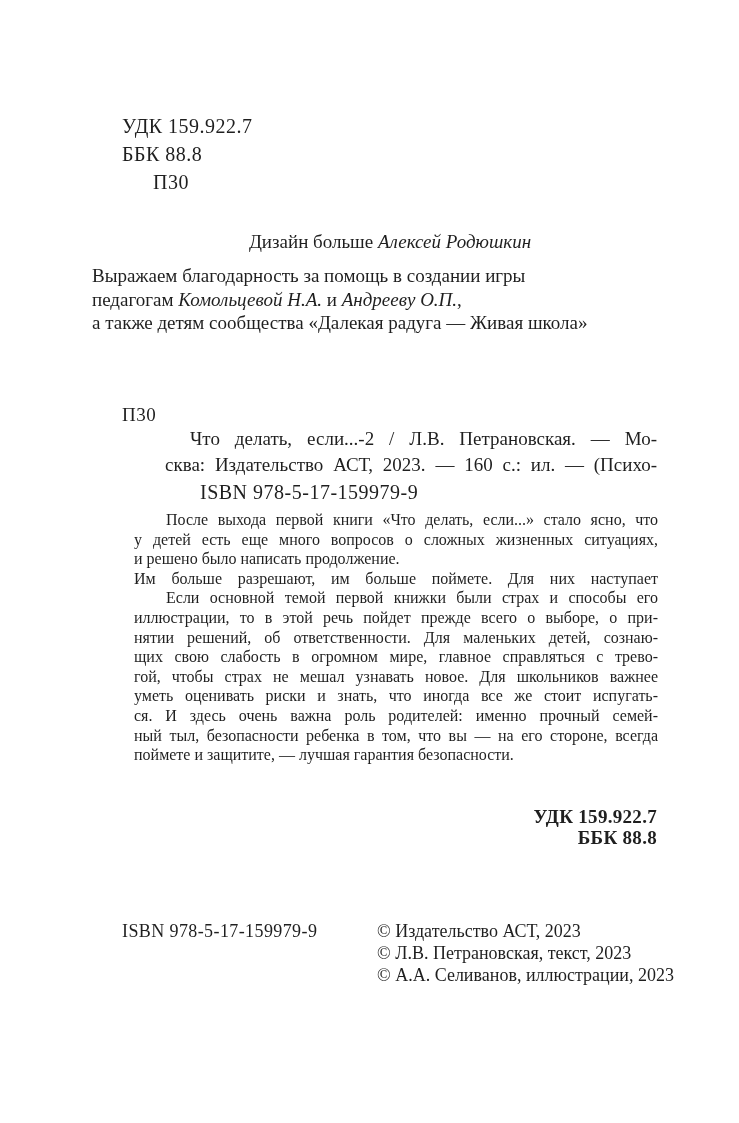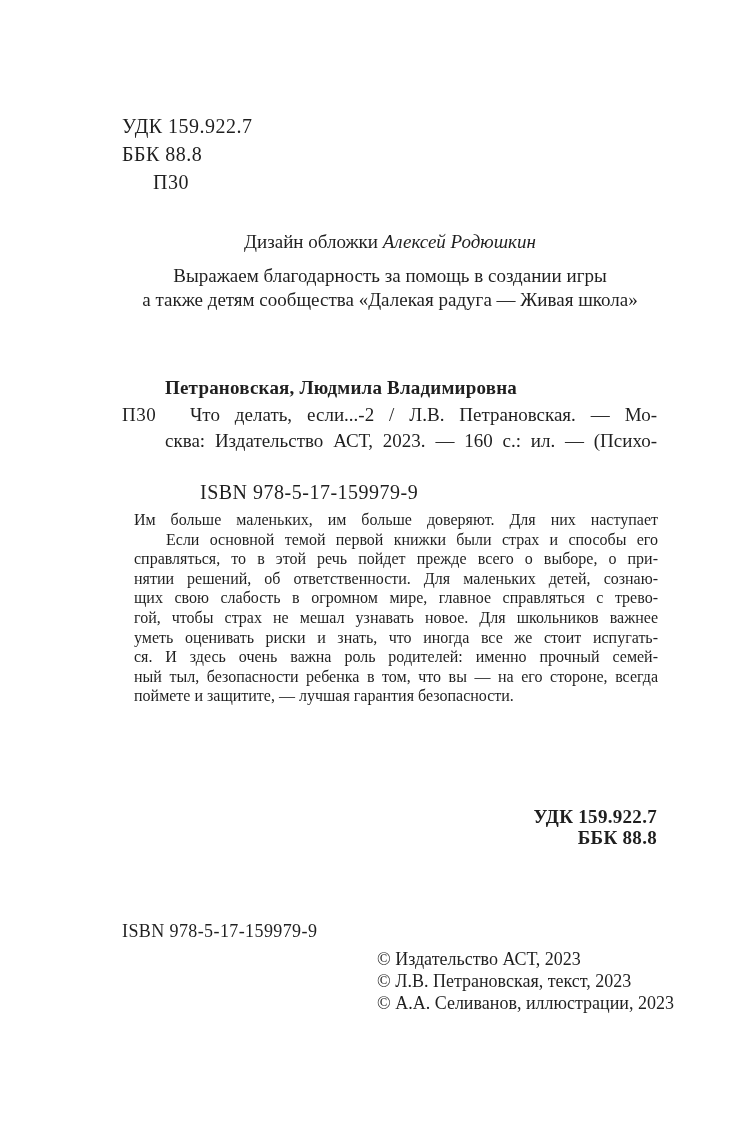--- a/index.html
+++ b/index.html
@@ -23,35 +23,35 @@
 
   
   .design-credit {
     position: absolute; left: 122px; top: 231px; width: 536px;
     text-align: center; font-size: 19px;
   }
   .italic { font-style: italic; }
 
   
   .ack {
-    position: absolute; left: 102px; top: 264px; width: 576px;
-    text-align: center; font-size: 19px; line-height: 23.5px;
+    position: absolute; left: 92px; top: 264px; width: 576px;
+    font-size: 19px; line-height: 23.5px;
   }
 
   
   .author-line {
     position: absolute; left: 165px; top: 377px;
     font-size: 19px; font-weight: bold; letter-spacing: 0.2px;
   }
   .card-code {
     position: absolute; left: 122px; top: 402px;
     font-size: 19px; line-height: 26px; letter-spacing: 0.5px;
   }
   .bib {
-    position: absolute; left: 165px; top: 402px; width: 492px;
+    position: absolute; left: 165px; top: 426px; width: 492px;
     font-size: 19px; line-height: 26px; font-family: Liberation Serif, serif;
   }
   .bib .line { text-align: justify; text-align-last: justify; }
   .bib .line.first { text-indent: 25px; }
   .bib .line.last { text-align: justify; text-align-last: left; }
 
   .isbn-mid {
     position: absolute; left: 200px; top: 481px;
     font-size: 20px; letter-spacing: 0.5px;
   }
@@ -71,61 +71,68 @@
     text-align: right; font-weight: bold;
     font-size: 19px; line-height: 21px; letter-spacing: 0.3px;
   }
 
   
   .footer-isbn {
     position: absolute; left: 122px; top: 921px;
     font-size: 18px; letter-spacing: 0.4px;
   }
   .copyrights {
-    position: absolute; left: 377px; top: 948px;
+    position: absolute; left: 377px; top: 920px;
     font-size: 18px; line-height: 22px;
   }
   .plain .line { text-align: left; text-align-last: left; }
 </style>
 </head>
 <body>
 
 <div class="page">
 
   <div class="top-codes">
     <div>УДК 159.922.7</div>
     <div>ББК 88.8</div>
     <div class="indent">П30</div>
   </div>
 
   <div class="design-credit">
-    <span>Дизайн обложки </span><span class="italic">Алексей Родюшкин</span>
+    <span>Дизайн больше </span><span class="italic">Алексей Родюшкин</span>
   </div>
 
   <div class="ack">
     <div>Выражаем благодарность за помощь в создании игры</div>
+    <div>
+      <span>педагогам </span><span class="italic">Комольцевой Н.А.</span><span> и </span><span class="italic">Андрееву О.П.</span><span>,</span>
+    </div>
     <div>а также детям сообщества «Далекая радуга — Живая школа»</div>
   </div>
 
-  <div class="author-line">Петрановская, Людмила Владимировна</div>
   <div class="card-code">П30</div>
   <div class="bib">
       <div class="line first">Что делать, если...-2 / Л.В. Петрановская. — Мо-</div>
       <div class="line">сква: Издательство АСТ, 2023. — 160 с.: ил. — (Психо-</div>
     </div>
 
   <div class="isbn-mid">ISBN 978-5-17-159979-9</div>
 
   <div class="annotation">
     <div class="para">
-        <div class="line">Им больше маленьких, им больше доверяют. Для них наступает</div>
+        <div class="line first">После выхода первой книги «Что делать, если...» стало ясно, что</div>
+        <div class="line">у детей есть еще много вопросов о сложных жизненных ситуациях,</div>
+        <div class="line last">и решено было написать продолжение.</div>
+      </div>
+    <div class="para">
+        <div class="line">Им больше разрешают, им больше поймете. Для них наступает</div>
       </div>
     <div class="para">
         <div class="line first">Если основной темой первой книжки были страх и способы его</div>
-        <div class="line">справляться, то в этой речь пойдет прежде всего о выборе, о при-</div>
+        <div class="line">иллюстрации, то в этой речь пойдет прежде всего о выборе, о при-</div>
         <div class="line">нятии решений, об ответственности. Для маленьких детей, сознаю-</div>
         <div class="line">щих свою слабость в огромном мире, главное справляться с трево-</div>
         <div class="line">гой, чтобы страх не мешал узнавать новое. Для школьников важнее</div>
         <div class="line">уметь оценивать риски и знать, что иногда все же стоит испугать-</div>
         <div class="line">ся. И здесь очень важна роль родителей: именно прочный семей-</div>
         <div class="line">ный тыл, безопасности ребенка в том, что вы — на его стороне, всегда</div>
         <div class="line last">поймете и защитите, — лучшая гарантия безопасности.</div>
       </div>
   </div>
 

